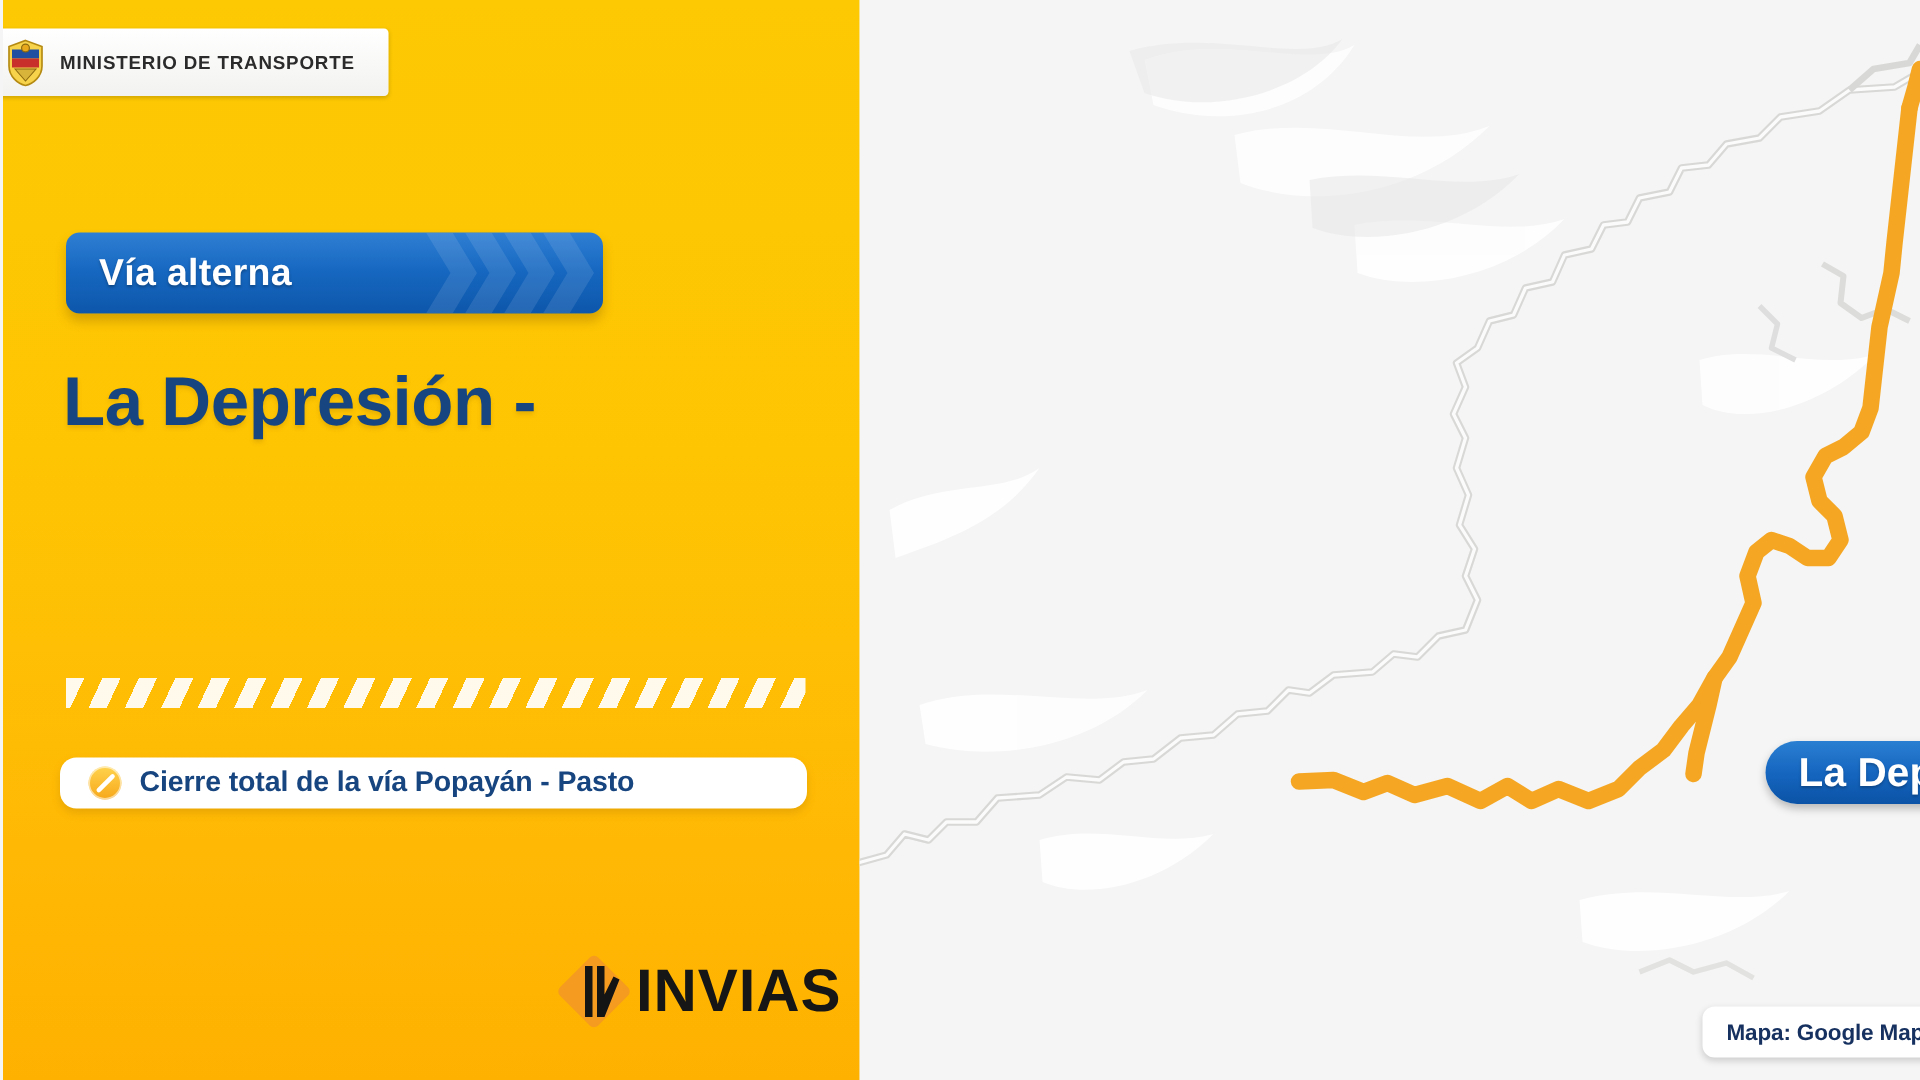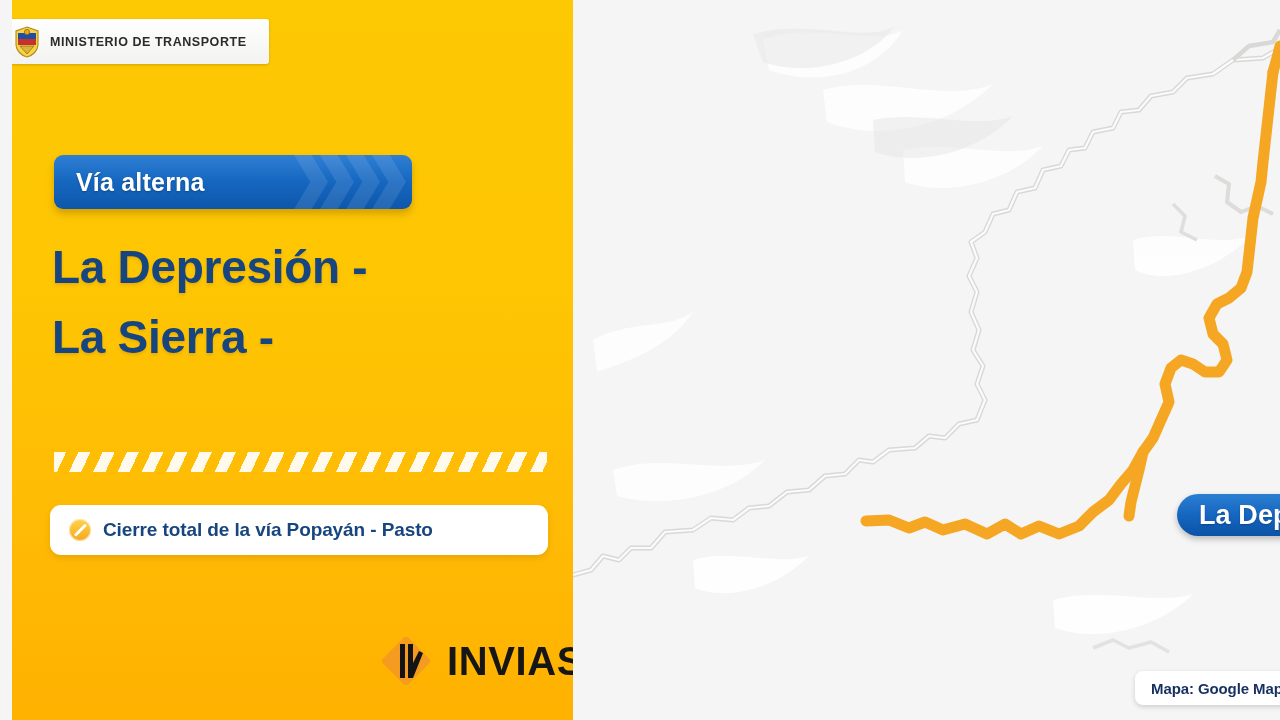--- a/index.html
+++ b/index.html
@@ -5,21 +5,21 @@
   * { margin:0; padding:0; box-sizing:border-box; }
   html,body { width:1280px; height:720px; overflow:hidden; }
   body {
     font-family: "Liberation Sans", sans-serif;
     background:#f5f5f5;
   }
   .poster { position:relative; width:1280px; height:720px; overflow:hidden; }
 
   
   .left-panel {
-    position:absolute; left:12px; top:0; width:573px; height:720px;
+    position:absolute; left:2px; top:0; width:573px; height:720px;
     background:linear-gradient(180deg,#FDC903 0%,#FEC503 42%,#FFB905 78%,#FFB100 100%);
     overflow:hidden;
   }
 
   
   .ministry-chip {
     position:absolute; left:-28px; top:19px; height:45px;
     display:flex; align-items:center;
     background:linear-gradient(180deg,#ffffff 0%,#f2f2f0 100%);
     border-radius:3px;
@@ -76,21 +76,21 @@
     background-image:repeating-linear-gradient(
         115deg,
         #ffffff 0px, #ffffff 11px,
         rgba(255,255,255,0) 11px, rgba(255,255,255,0) 22px);
     opacity:.92;
   }
 
   
   .notice {
     position:absolute; left:38px; top:505px;
-    height:50px; width:498px;
+    height:34px; width:498px;
     background:#ffffff; border-radius:11px;
     display:flex; align-items:center; padding-left:19px;
     box-shadow:0 3px 6px rgba(150,95,0,.22);
   }
   .no-entry {
     width:22px; height:22px; border-radius:50%;
     background:linear-gradient(180deg,#FFD34D 0%,#F7A81B 100%);
     position:relative; flex:0 0 auto; margin-right:12px;
     box-shadow:inset 0 0 0 1px rgba(255,255,255,.55);
   }
@@ -100,21 +100,21 @@
     background:#ffffff; transform:rotate(45deg); border-radius:2px;
   }
   .notice-text {
     font-size:19px; font-weight:bold; color:#17457f;
     white-space:nowrap; letter-spacing:-.1px;
   }
 
   
   .invias {
     position:absolute; left:366px; top:633px;
-    display:flex; align-items:center; gap:13px;
+    display:flex; align-items:center; 
   }
   .invias-mark { position:relative; width:56px; height:56px; flex:0 0 auto; }
   .invias-word {
     font-size:40px; font-weight:bold; color:#161616;
     letter-spacing:.6px; line-height:1;
   }
 
   
   .map-panel {
     position:absolute; left:573px; top:0; width:707px; height:720px;
@@ -174,21 +174,20 @@
           <span class="chev"></span>
             <span class="chev"></span>
           <span class="chev"></span>
             <span class="chev"></span>
         </span>
       </div>
     </div>
 
     <h1 class="title">
       <span>La Depresión -</span>
-      <span>La Sierra -</span>
     </h1>
 
     <div class="stripes"></div>
 
     <div class="notice">
       <span class="no-entry"></span>
       <span class="notice-text">Cierre total de la vía Popayán -  Pasto</span>
     </div>
 
     <div class="invias">

